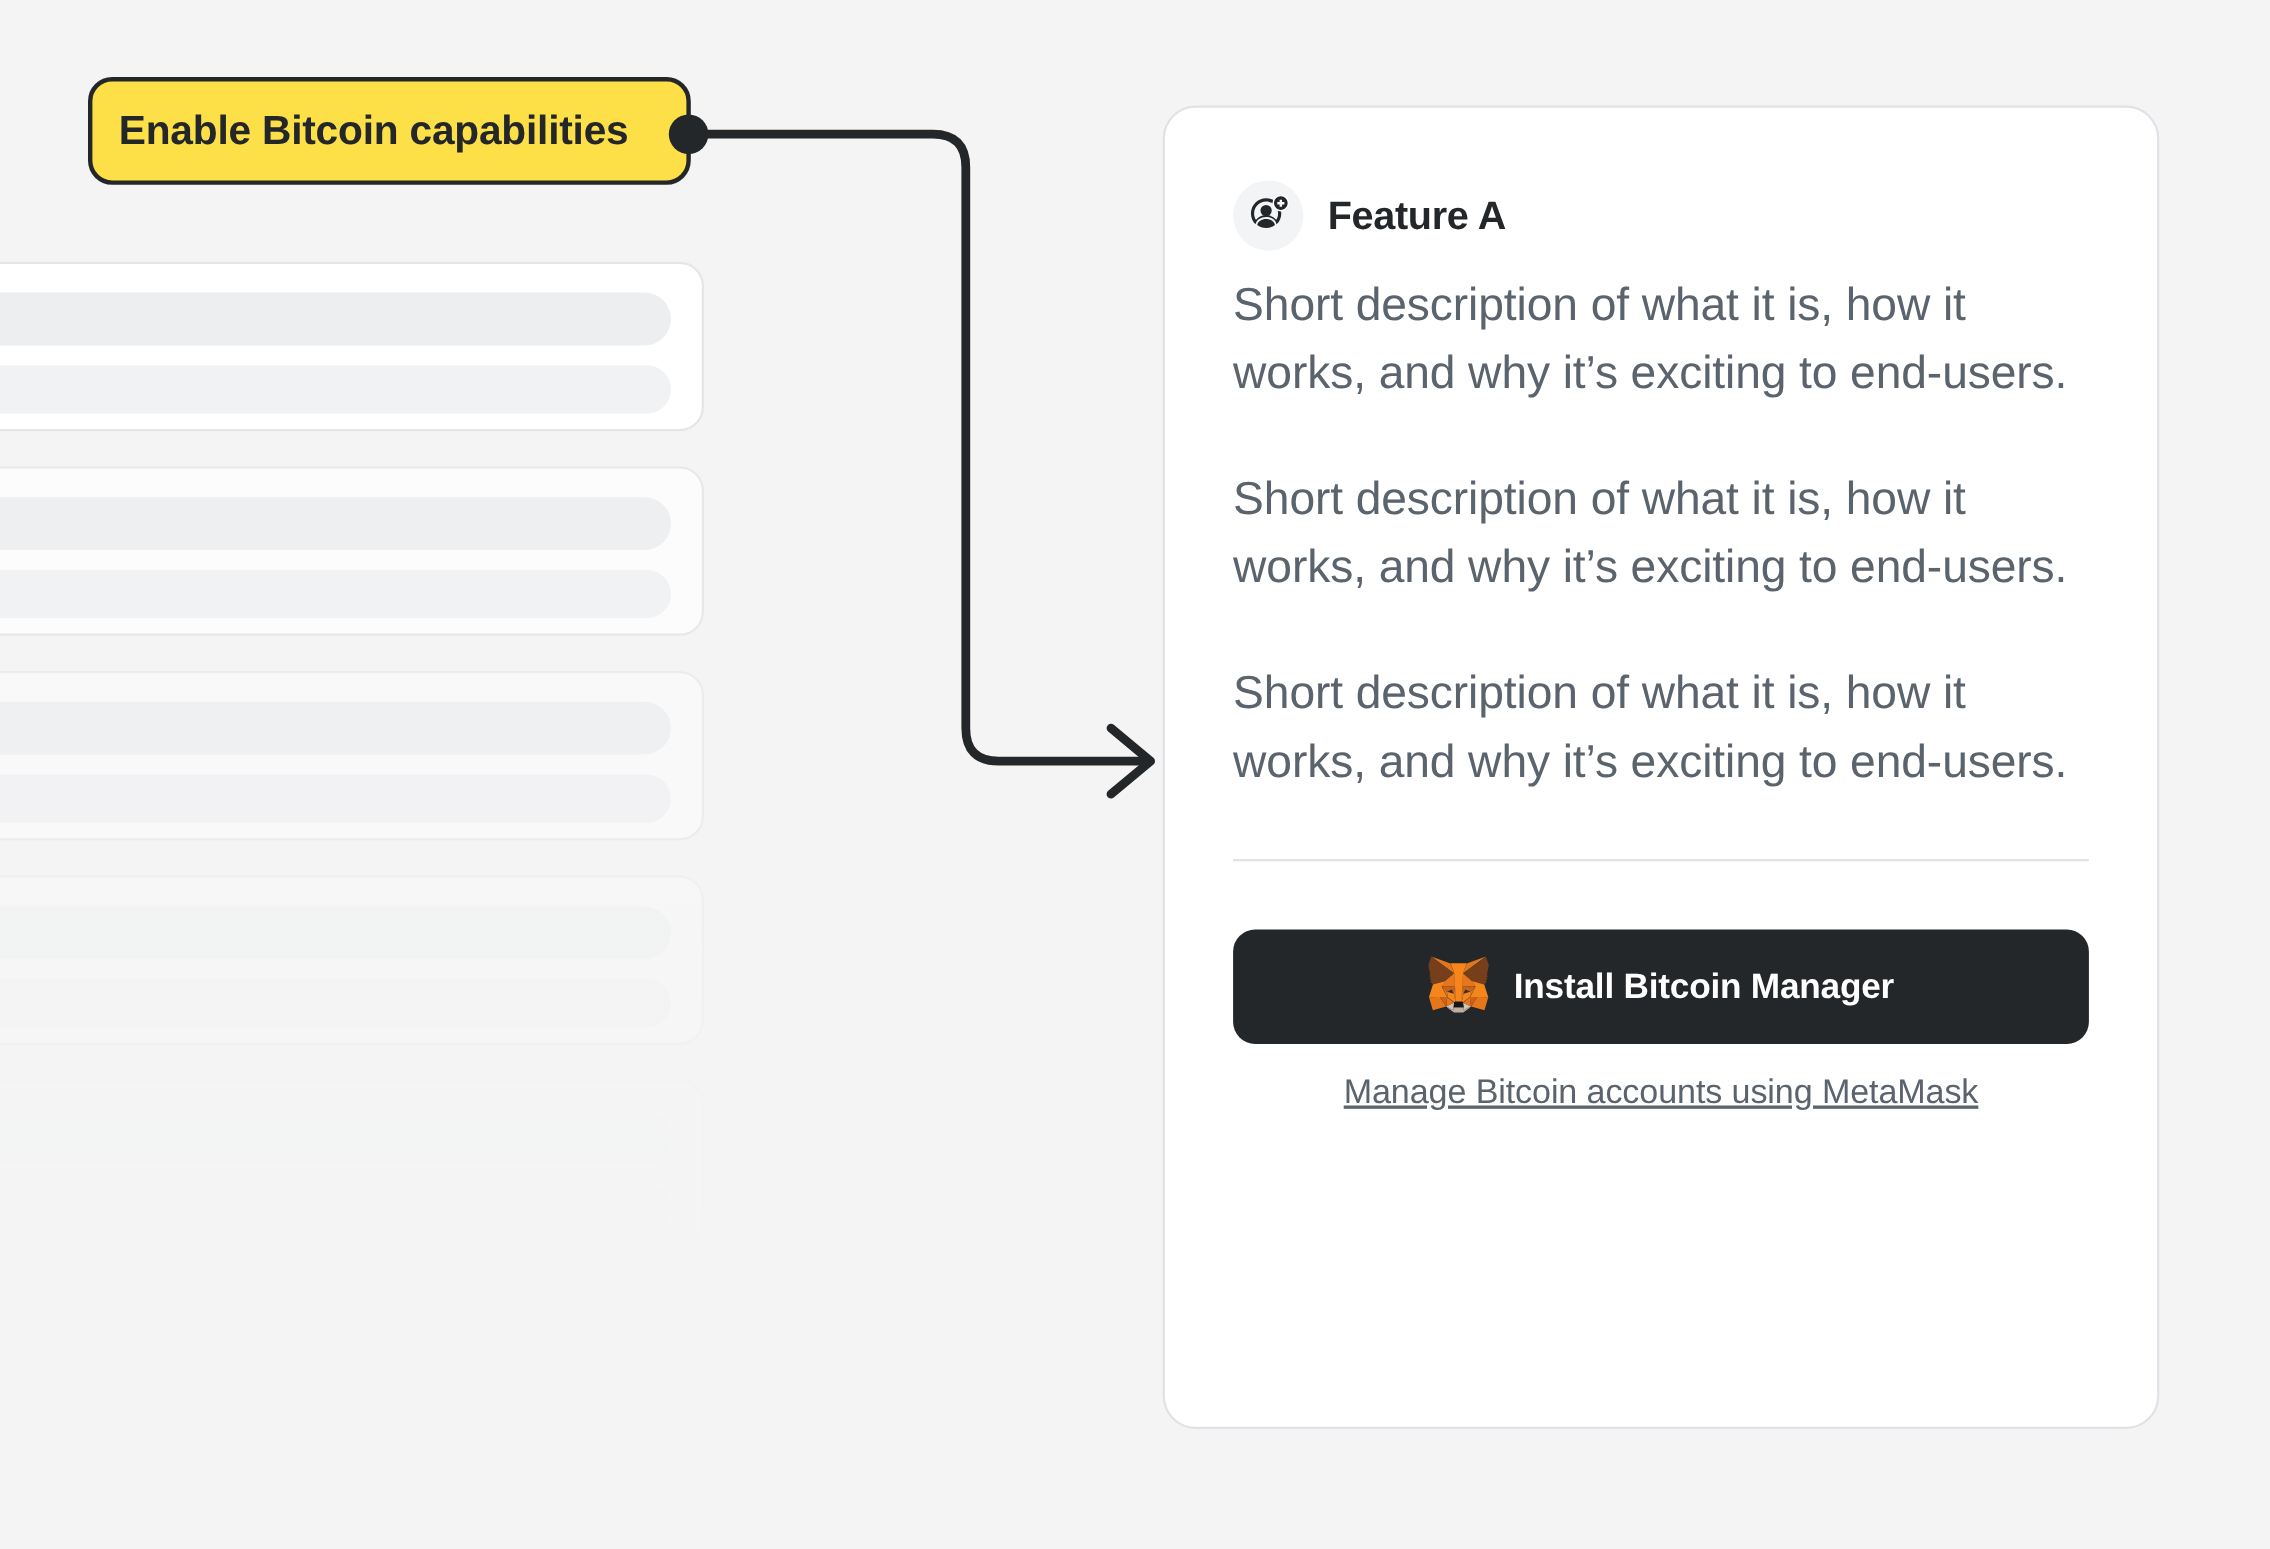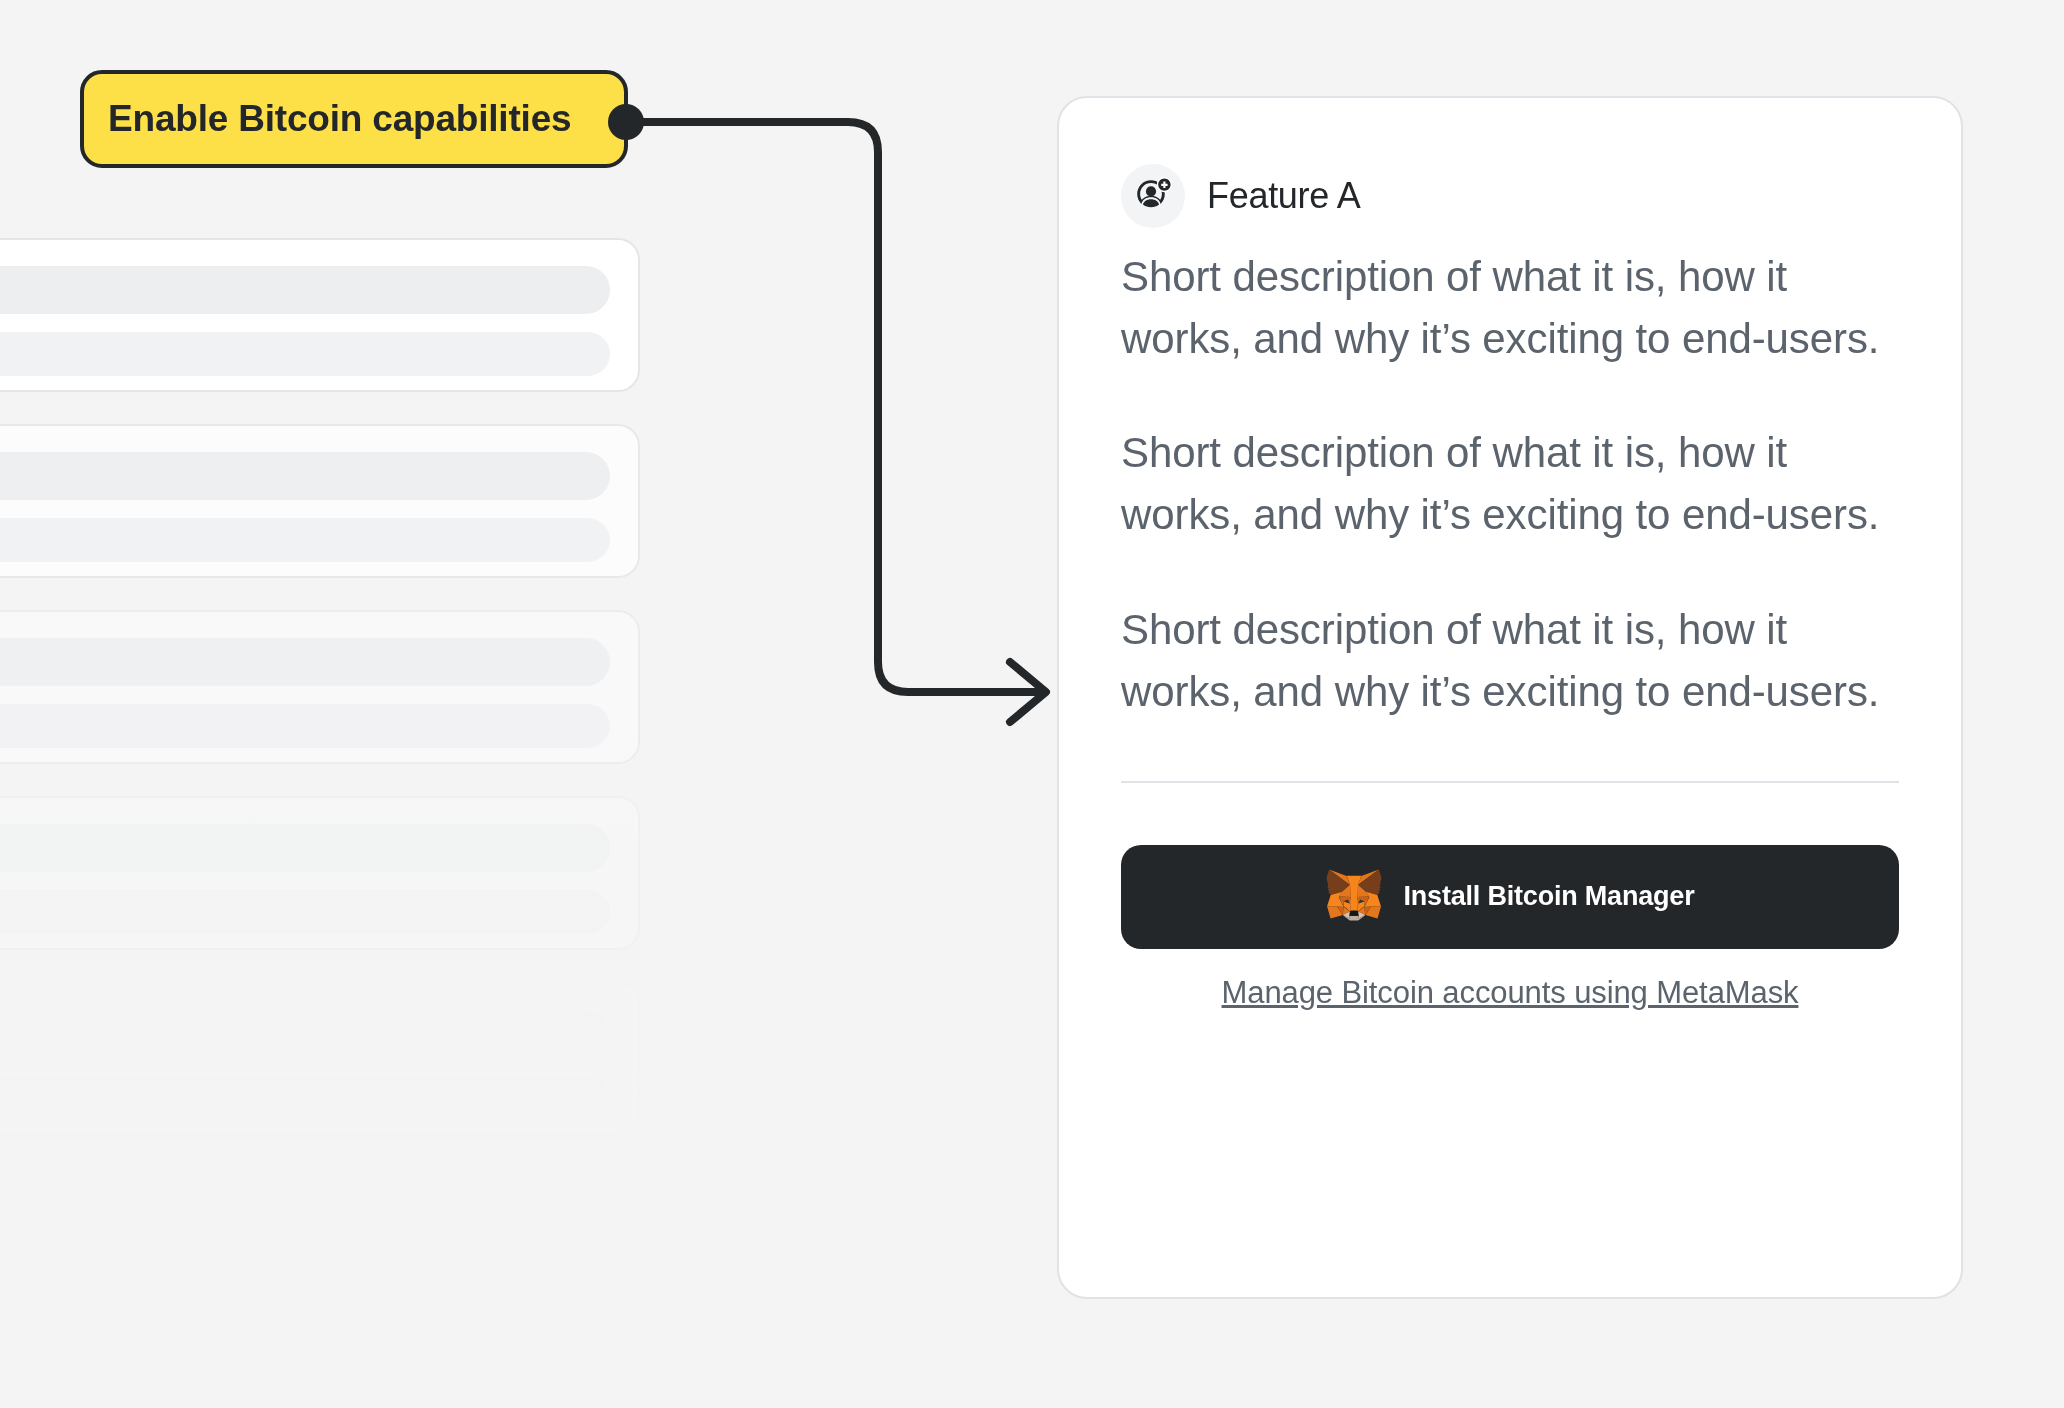--- a/index.html
+++ b/index.html
@@ -146,21 +146,21 @@
     border-radius: 50%;
     background: #f2f4f6;
     display: flex;
     align-items: center;
     justify-content: center;
     flex: 0 0 64px;
   }
 
   .feature-title {
     font-size: 36px;
-    font-weight: 400;
+    font-weight: 700;
     color: #24272a;
     letter-spacing: -0.3px;
   }
 
   .feature-desc {
     font-size: 42px;
     line-height: 1.48;
     color: #5b636d;
     max-width: 790px;
     letter-spacing: -0.1px;
@@ -184,21 +184,21 @@
     border: none;
     border-radius: 20px;
     display: flex;
     align-items: center;
     justify-content: center;
     gap: 22px;
     cursor: pointer;
   }
 
   .install-label {
-    font-size: 27px;
+    font-size: 32px;
     font-weight: 700;
     color: #ffffff;
     letter-spacing: -0.2px;
   }
 
   .footer-caption {
     margin-top: 26px;
     text-align: center;
     font-size: 31px;
     color: #5b636d;

